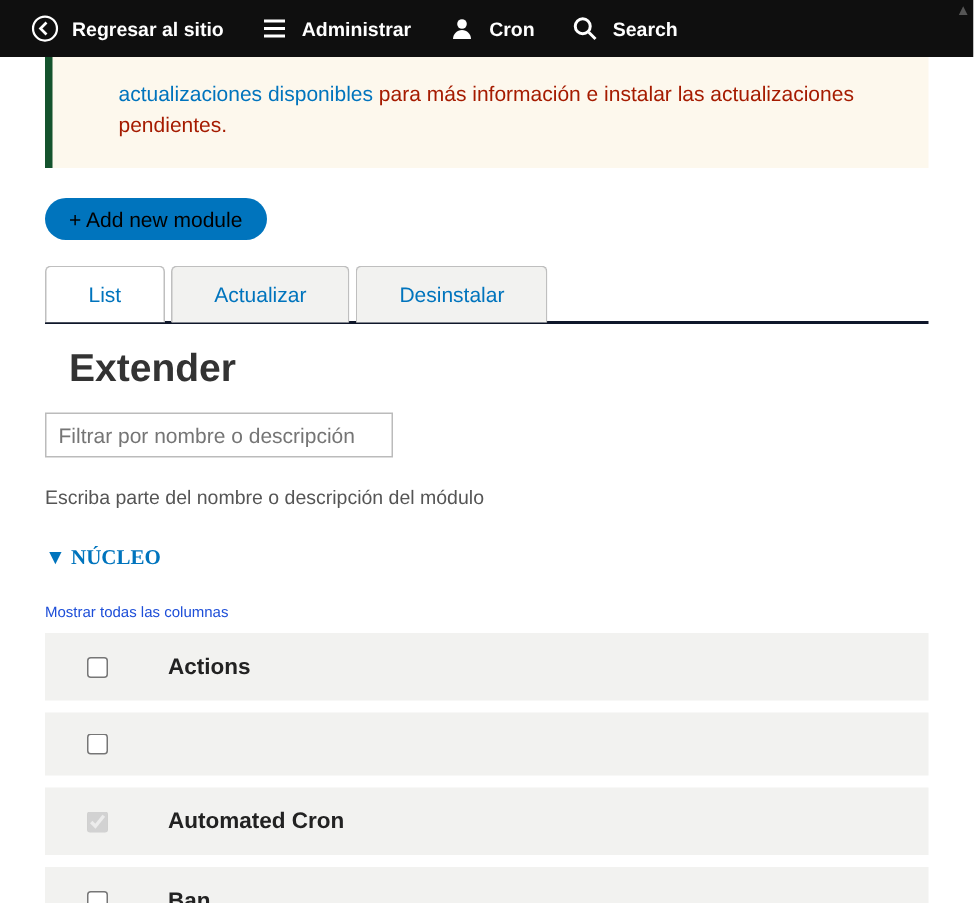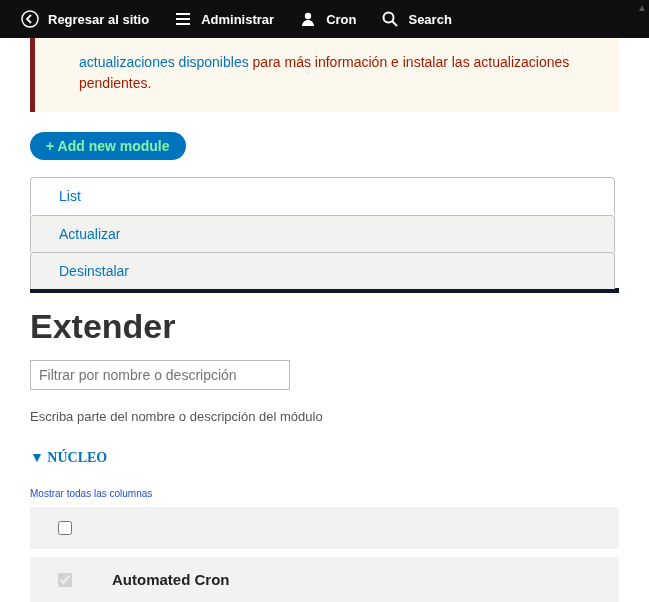--- a/index.html
+++ b/index.html
@@ -6,32 +6,32 @@
   body { font-family: "Lucida Grande", -apple-system, sans-serif; font-size: 14px; color: #333; background: #fff; width: 649px; }
   
   .toolbar { background: #0f0f0f; color: #fff; height: 38px; display: flex; align-items: center; padding: 0 8px; font-weight: bold; font-size: 13px; }
   .toolbar-item { display: flex; align-items: center; gap: 8px; padding: 16px 12px; height: 100%; cursor: pointer; }
   .tb-icon { display: inline-flex; align-items: center; justify-content: center; width: 20px; height: 20px; }
   
   .scroll-indicator { position: absolute; right: 2px; top: 2px; color: #555; font-size: 10px; }
   
   .content { padding: 0 30px 30px 30px; }
   
-  .alert { background: #fdf8ed; border-left: 5px solid #7f1d1d; padding: 14px 18px 18px 44px; margin-bottom: 20px; color: #a51b00; line-height: 1.5; }
+  .alert { background: #fdf8ed; border-left: 5px solid #14532d; padding: 14px 18px 18px 44px; margin-bottom: 20px; color: #a51b00; line-height: 1.5; }
   .alert a { color: #0074bd; text-decoration: none; }
   
-  .add-btn { background: #0074bd; color: #86efac; border: none; border-radius: 20px; padding: 6px 16px; font-size: 14px; font-weight: bold; cursor: pointer; display: inline-flex; align-items: center; gap: 4px; }
+  .add-btn { background: #0074bd; color: #000000; border: none; border-radius: 20px; padding: 6px 16px; font-size: 14px; font-weight: normal; cursor: pointer; display: inline-flex; align-items: center; gap: 4px; }
   
-  .tabs { margin-top: 16px; border-bottom: 5px solid #0f172a; display: flex; flex-direction: column; }
+  .tabs { margin-top: 16px; border-bottom: 2px solid #0f172a; display: flex; }
   .tab { padding: 10px 28px; border: 1px solid #bfbfbf; border-bottom: none; margin-right: 4px; background: #f2f2f0; color: #0074bd; cursor: pointer; border-radius: 4px 4px 0 0; position: relative; top: 1px; }
   .tab.active { background: #fff; color: #0074bd; border-bottom: 1px solid #fff; font-weight: normal; }
   
-  h1 { font-size: 34px; font-weight: bold; margin: 14px 0 14px 0; color: #333; }
+  h1 { font-size: 26px; font-weight: bold; margin: 14px 0 14px 16px; color: #333; }
   
-  .filter-input { width: 260px; padding: 6px 8px; border: 1px solid #bbb; font-size: 14px; }
+  .filter-input { width: 232px; padding: 6px 8px; border: 1px solid #bbb; font-size: 14px; }
   .filter-help { color: #555; font-size: 13px; margin-top: 19px; }
   
   .section-toggle { color: #0074bd; font-weight: bold; font-size: 14px; margin: 26px 0 12px 0; cursor: pointer; display: inline-block; font-family: Liberation Serif, serif; }
   .show-cols { color: #1d4ed8; font-size: 10px; margin: 10px 0 8px 0; cursor: pointer; display: inline-block; }
   
   .module-row { background: #f2f2f0; padding: 14px 16px; margin-bottom: 8px; display: flex; align-items: center; gap: 40px; }
   .module-row input[type=checkbox] { width: 14px; height: 14px; margin-left: 12px; }
   .module-row input[type=checkbox]:disabled { opacity: 0.9; }
   .module-name { font-weight: bold; font-size: 15px; color: #222; }
 </style>
@@ -97,20 +97,24 @@
   <input type="text" class="filter-input" placeholder="Filtrar por nombre o descripción" style="">
   <div class="filter-help">Escriba parte del nombre o descripción del módulo</div>
 
   <div class="section-toggle">▼ NÚCLEO</div>
   <br>
   <div class="show-cols">Mostrar todas las columnas</div>
 
   <div id="module-list">
       <div class="module-row">
         <input type="checkbox" style="">
+        <span class="module-name">Actions</span>
+      </div>
+      <div class="module-row">
+        <input type="checkbox" style="">
       </div>
       <div class="module-row">
         <input type="checkbox" disabled="" checked="" style="">
         <span class="module-name">Automated Cron</span>
       </div>
       <div class="module-row">
         <input type="checkbox" style="">
         <span class="module-name">Ban</span>
       </div>
     </div>

